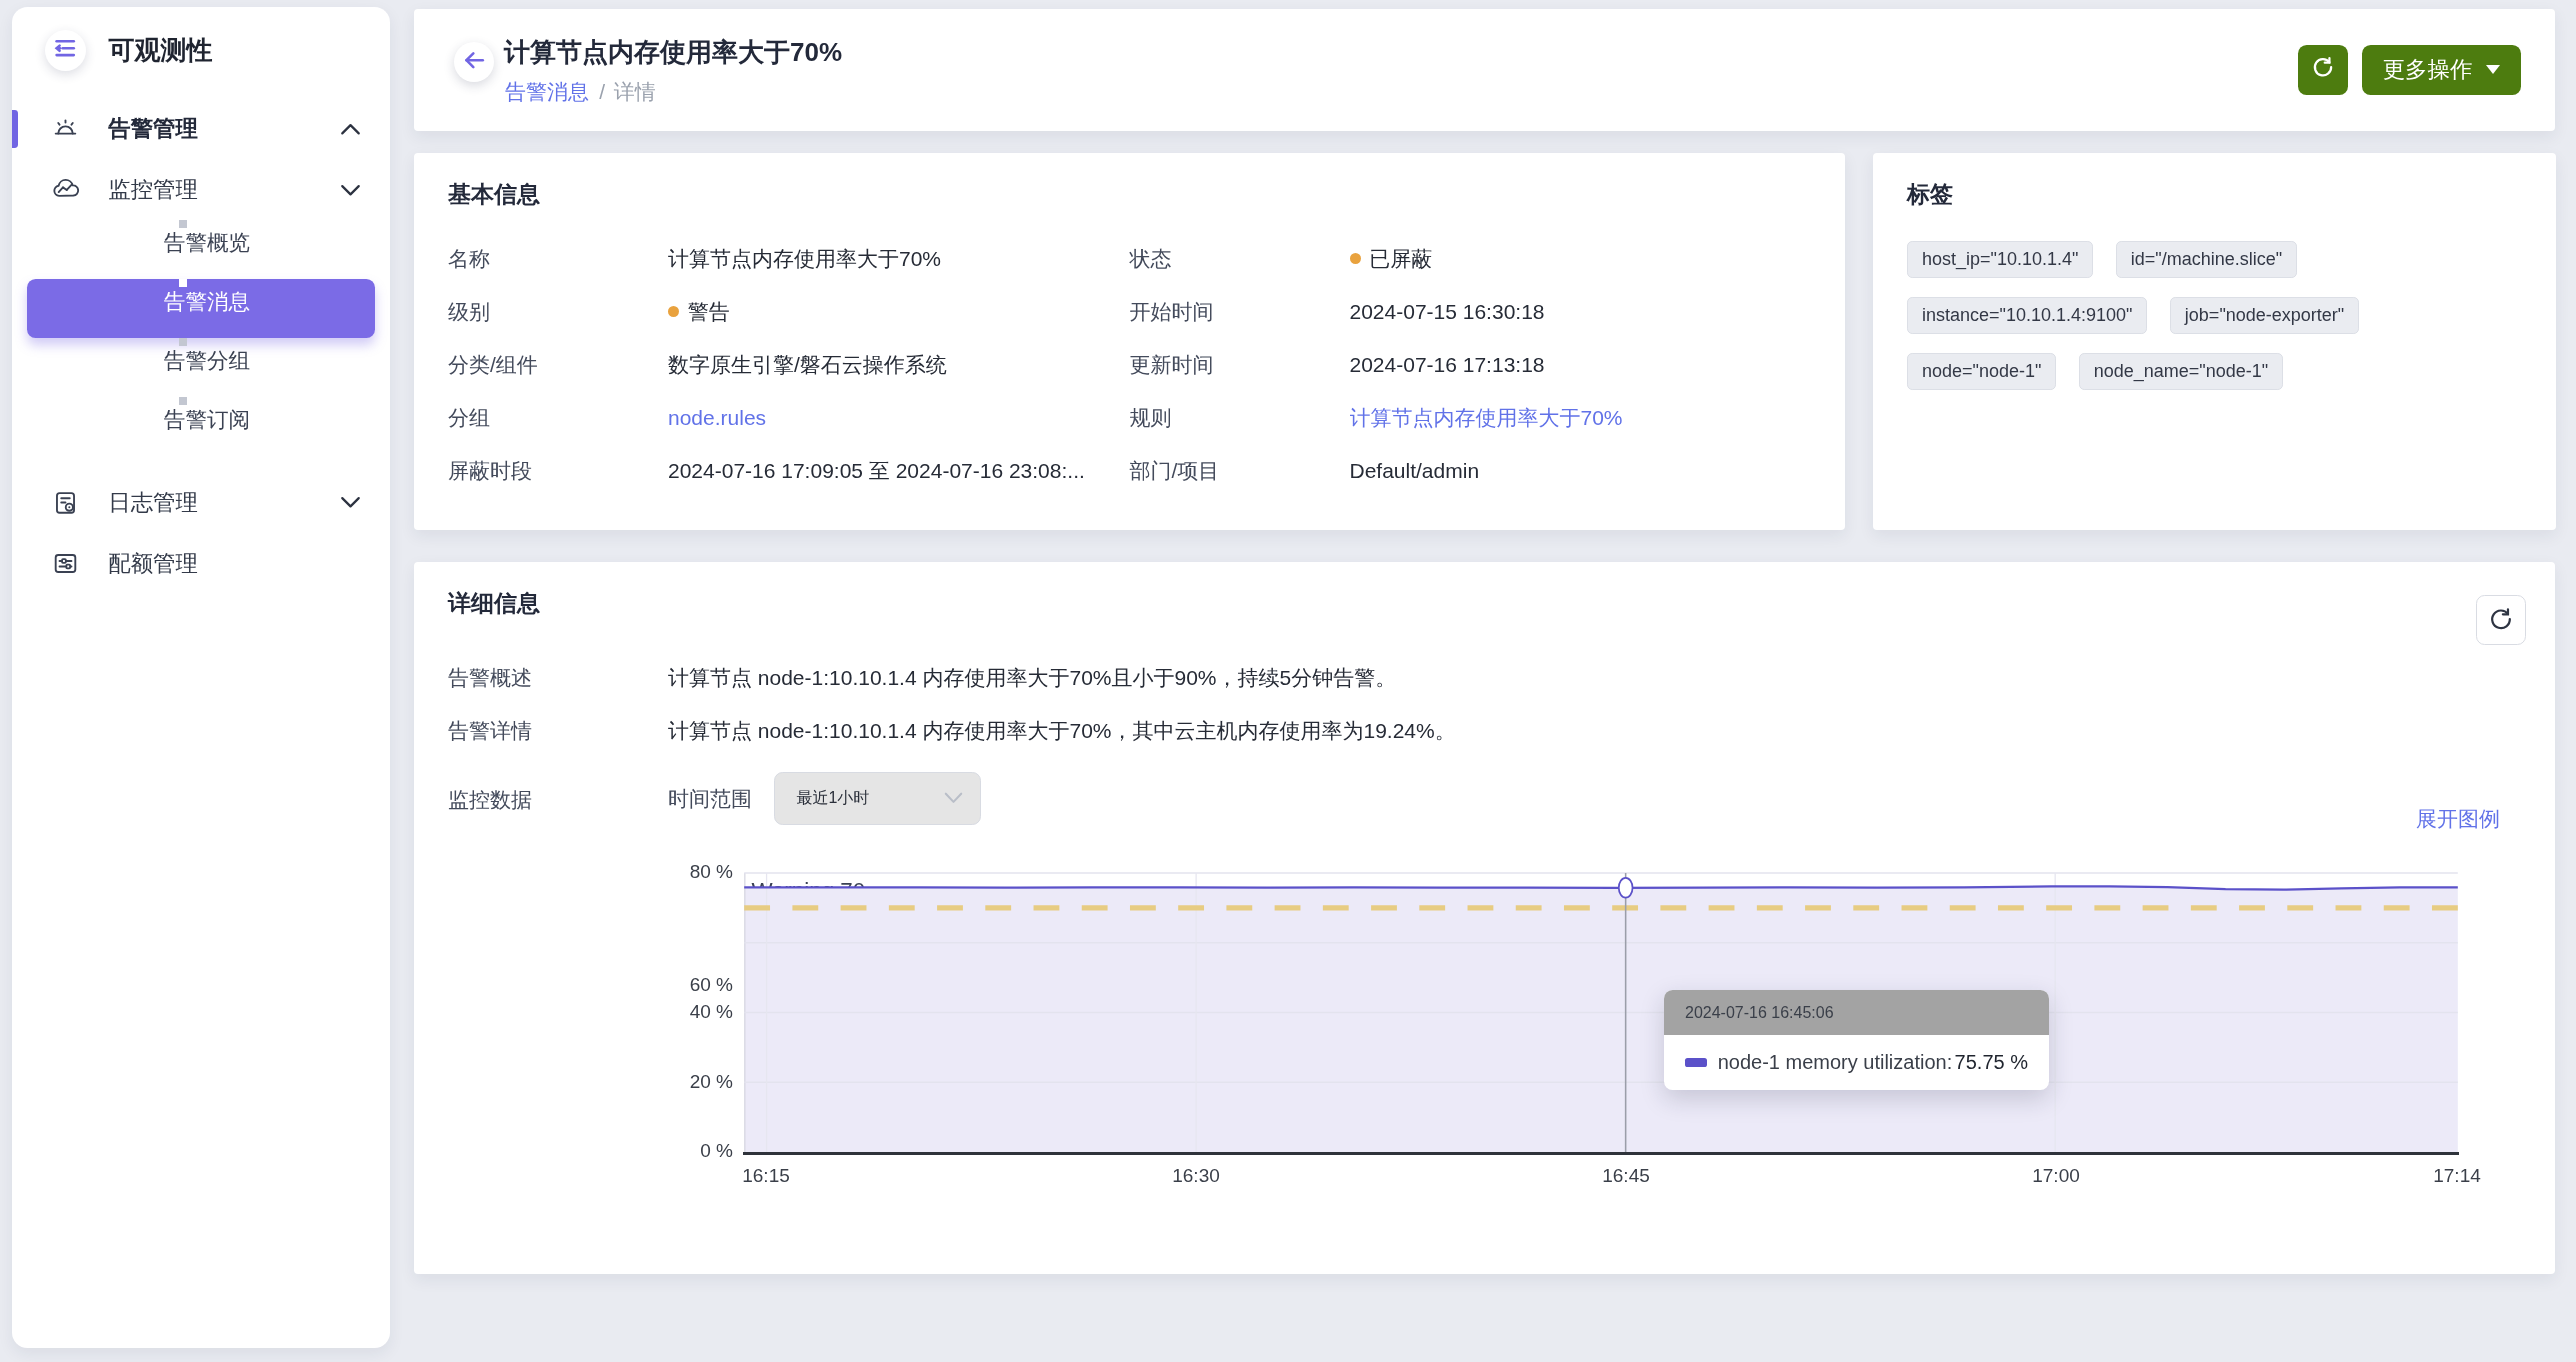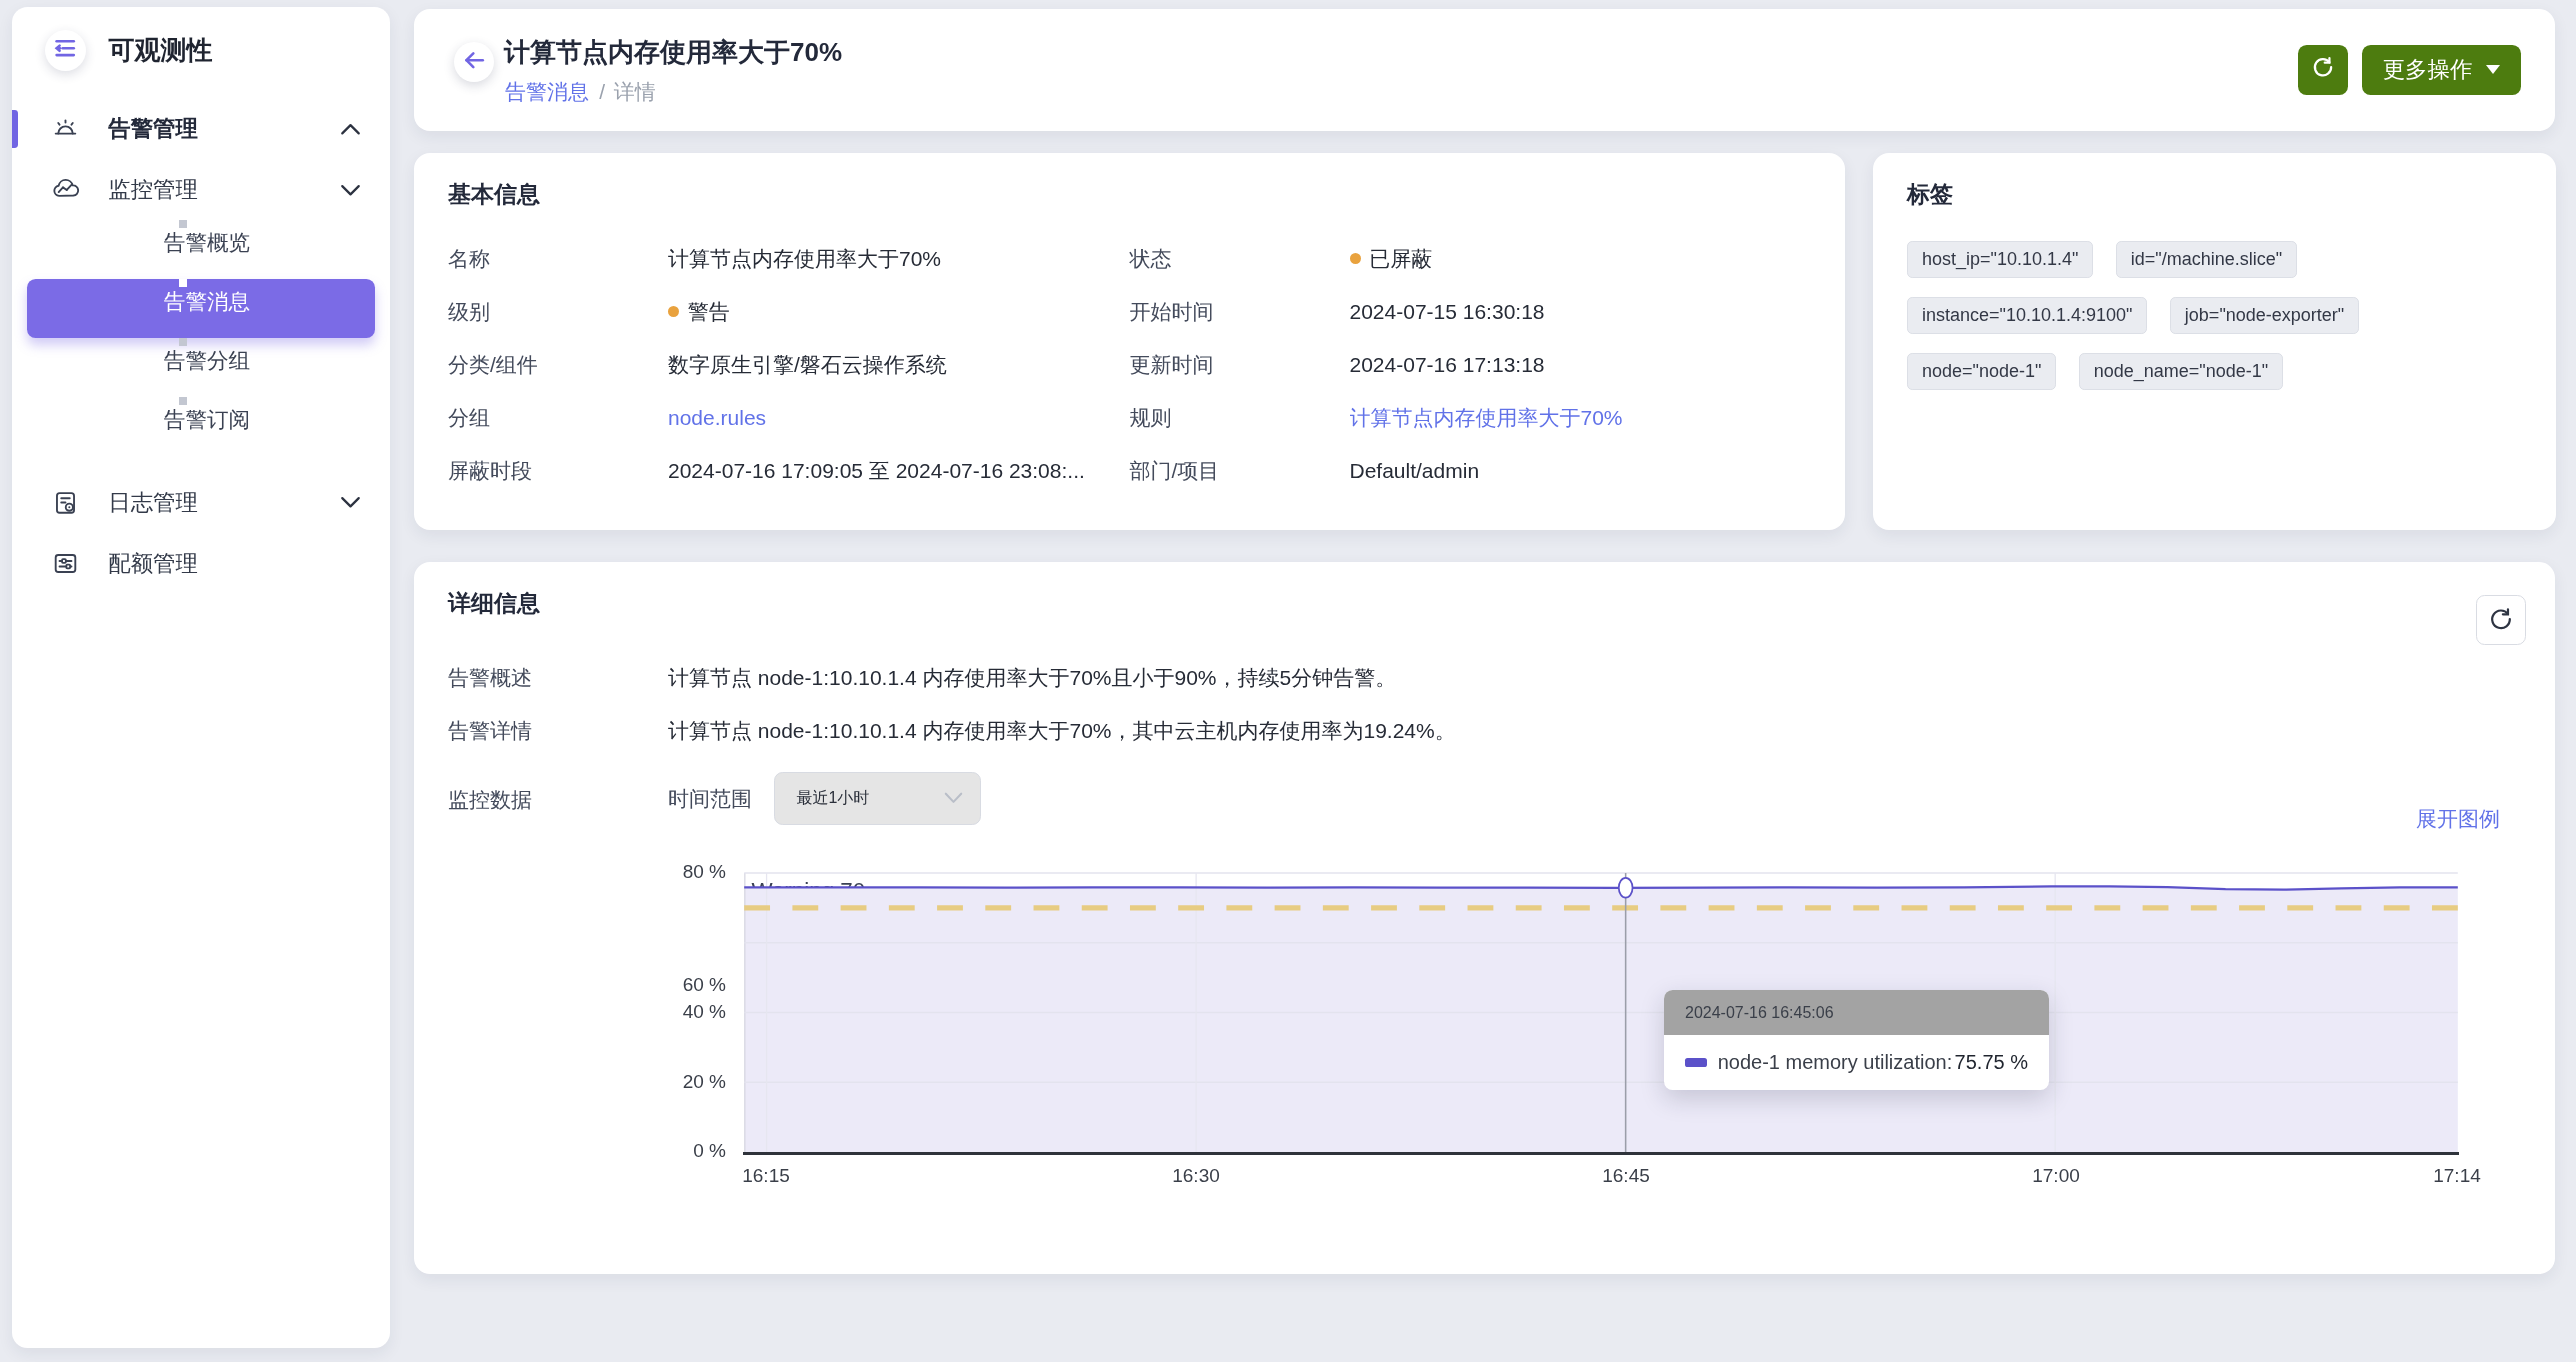--- a/index.html
+++ b/index.html
@@ -7,21 +7,21 @@
   body {
     position:relative;
     background:#e9ebf1;
     font-family:"Liberation Sans","DejaVu Sans",sans-serif;
     color:#262b36;
     overflow:hidden;
   }
   .card {
     position:absolute;
     background:#fff;
-    border-radius:16px;
+    border-radius:4px;
     box-shadow:0 5.2px 15.5px rgba(35,40,70,.07);
   }
 
   
   .sidebar { left:12px; top:7px; width:378px; height:1341px; border-radius:15.5px; }
   .sidebar-header { display:flex; align-items:center; gap:22.4px; margin:19px 21px 24px 33px; height:48px; }
   .collapse-btn {
     width:41px; height:41px; border-radius:50%; background:#fff; border:none; cursor:pointer;
     box-shadow:0 3.4px 10.3px rgba(40,45,80,.16); display:flex; align-items:center; justify-content:center;
   }
@@ -89,21 +89,21 @@
     display:flex; align-items:center; padding:0 17px 0 21px; font-size:16px; color:#2a2f3a;
   }
   .select .sel-chev { margin-left:auto; color:#b9bec8; }
   .expand-legend { position:absolute; right:55px; top:243px; font-size:21px; color:#6172E8; cursor:pointer; text-decoration:none; }
 
   
   .plot { position:absolute; left:329px; top:311px; width:1716px; height:279px; }
   .plot svg { position:absolute; left:0; top:0; overflow:visible; }
   .warning-label { position:absolute; left:8.6px; top:5.2px; font-size:22.4px; color:#3b4254; }
   .x-axis-line { position:absolute; left:329px; top:590px; width:1716px; height:2.6px; background:#2f333b; }
-  .y-tick { position:absolute; width:86px; text-align:right; font-size:19px; color:#3a3f49; left:226px; }
+  .y-tick { position:absolute; width:86px; text-align:right; font-size:19px; color:#3a3f49; left:233px; }
   .x-tick { position:absolute; top:603px; font-size:19px; color:#3a3f49; transform:translateX(-50%); }
   .tooltip {
     position:absolute; left:1250px; top:428px; width:385px; border-radius:8.6px; overflow:hidden;
     box-shadow:0 8.6px 24px rgba(30,35,60,.18); background:#fff; z-index:5;
   }
   .tooltip-head { background:#a3a3a3; height:45px; line-height:45px; padding:0 21px; font-size:16px; color:#3a3f49; }
   .tooltip-body { height:55px; display:flex; align-items:center; padding:0 21px; font-size:20px; color:#3a3f49; }
   .tt-swatch { width:22.4px; height:8.6px; border-radius:2.6px; margin-right:10.3px; flex:0 0 auto; }
   .tt-value { margin-left:auto; color:#1f242e; }
 </style>

